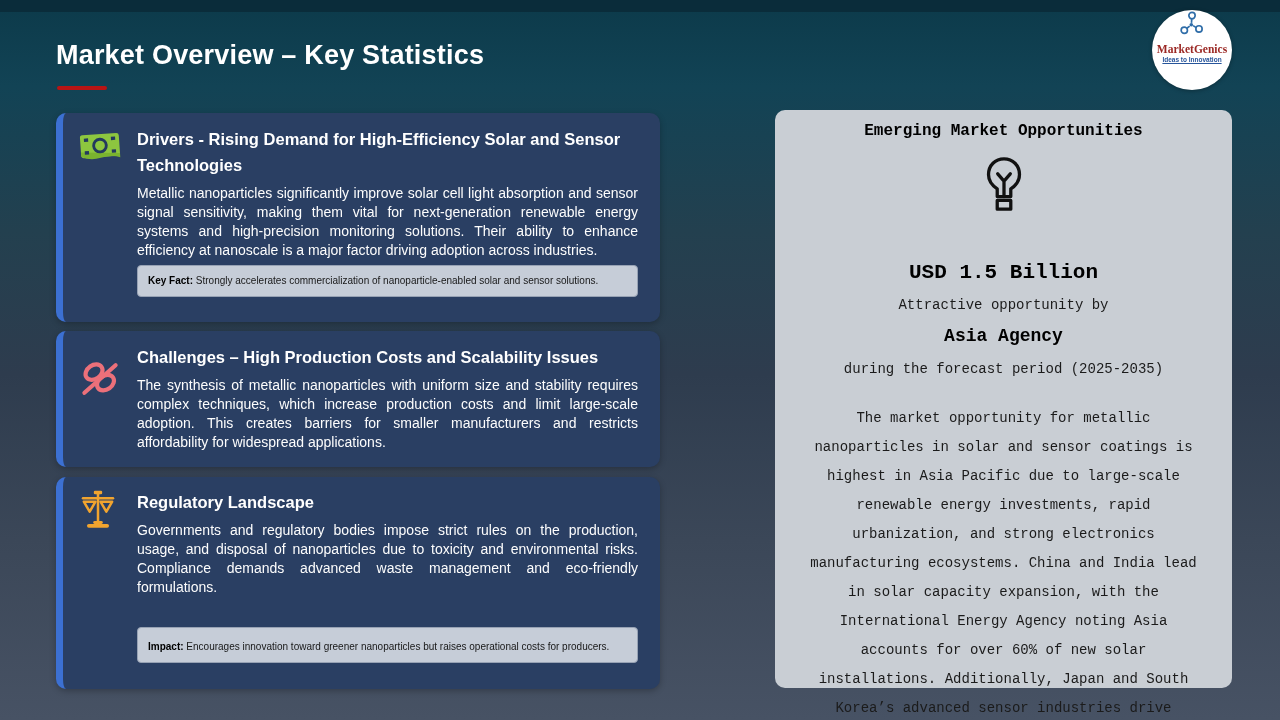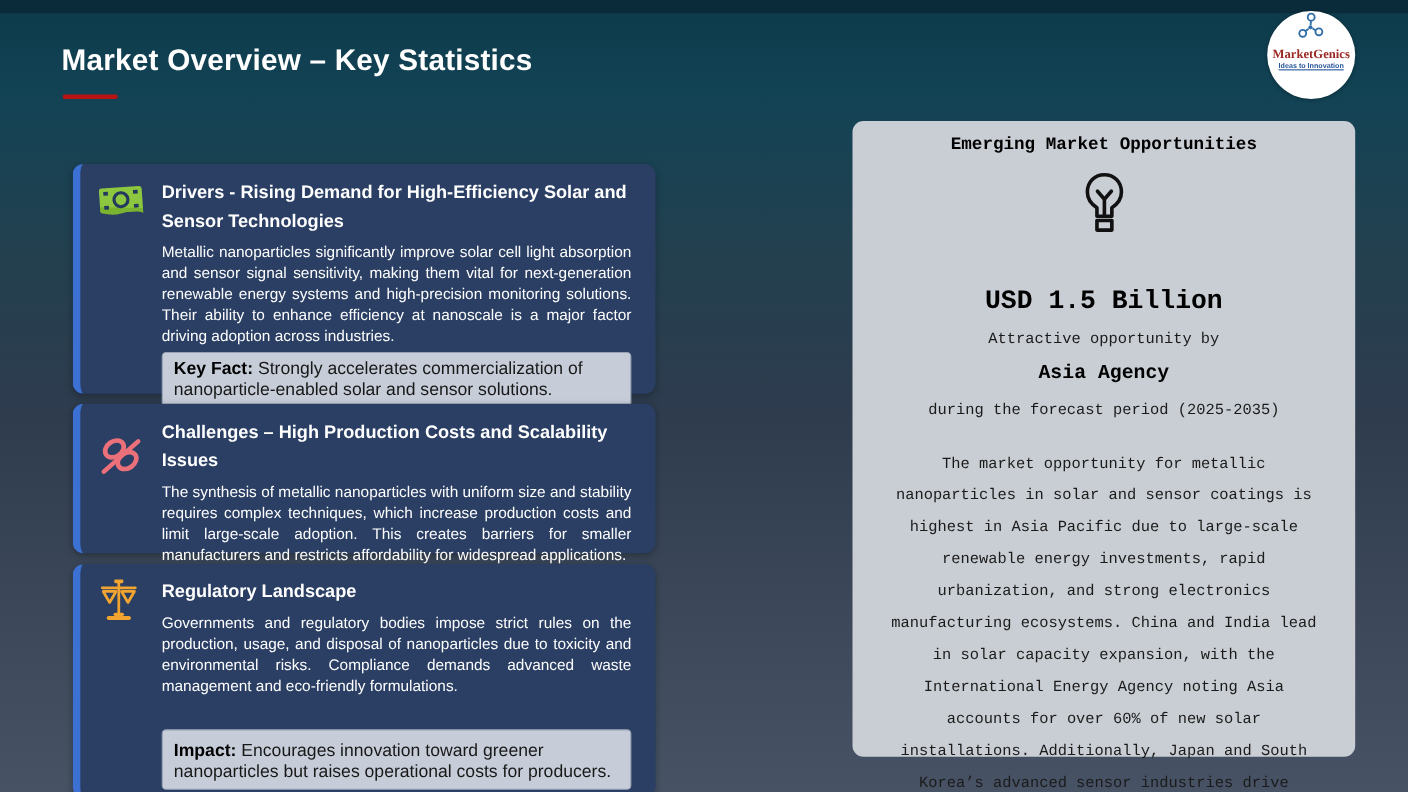--- a/index.html
+++ b/index.html
@@ -36,27 +36,26 @@
     font-family: "Liberation Serif", serif; font-weight: bold;
     color: #9b2824; font-size: 11.5px; margin-top: 1px; white-space: nowrap;
   }
   .logo-tagline {
     color: #27559b; font-size: 6.5px; font-weight: bold;
     text-decoration: underline; margin-top: 1px; white-space: nowrap;
   }
 
   
   .card {
-    position: absolute; left: 66px; width: 530px;
+    position: absolute; left: 56px; width: 604px;
     background: #2a3f63;
     border-left: 7px solid #3c70d2;
     border-radius: 10px;
     box-shadow: 0 2px 6px rgba(0,0,0,0.25);
     display: flex;
-    margin-top: 36px;
   }
   .card-1 { top: 113px; height: 209px; }
   .card-2 { top: 331px; height: 136px; }
   .card-3 { top: 477px; height: 212px; }
 
   .icon-col { flex: none; width: 74px; padding-left: 15px; }
   .text-col { flex: 1; padding: 13px 22px 12px 0; }
 
   .card-title {
     color: #ffffff; font-size: 16.5px; font-weight: bold; line-height: 26px;
@@ -65,35 +64,35 @@
     margin-top: 6px;
     color: #fdfdfd; font-size: 14px; line-height: 19px;
     text-align: justify;
   }
   .callout {
     margin-top: 5px;
     background: #c6cdd8;
     border: 1px solid #97a2b4;
     border-radius: 4px;
     padding: 5px 10px 6px 10px;
-    color: #181818; font-size: 16px; line-height: 19px;
+    color: #181818; font-size: 10px; line-height: 19px;
   }
   .card-3 .callout { margin-top: 30px; padding-top: 9px; }
   .callout-label { font-weight: bold; color: #000; }
 
   
   .panel {
     position: absolute; left: 775px; top: 110px; width: 457px; height: 578px;
     background: #c9ced4; border-radius: 10px;
     display: flex; flex-direction: column; align-items: center;
     text-align: center; color: #1b1b1b; font-family: Liberation Mono, monospace;
   }
   .panel-title { margin-top: 12px; font-size: 16px; font-weight: bold; color: #000; }
   .panel-bulb  { margin-top: 14px; }
-  .panel-value { margin-top: 42px; font-size: 24px; font-weight: bold; color: #000; }
+  .panel-value { margin-top: 42px; font-size: 21px; font-weight: bold; color: #000; }
   .panel-sub   { margin-top: 13px; font-size: 14px; }
   .panel-region{ margin-top: 13px; font-size: 18px; font-weight: bold; color: #000; }
   .panel-period{ margin-top: 15px; font-size: 14px; }
   .panel-desc  {
     margin-top: 27px; padding: 0 28px;
     font-size: 14px; line-height: 29px;
   }
 </style>
 </head>
 <body>

